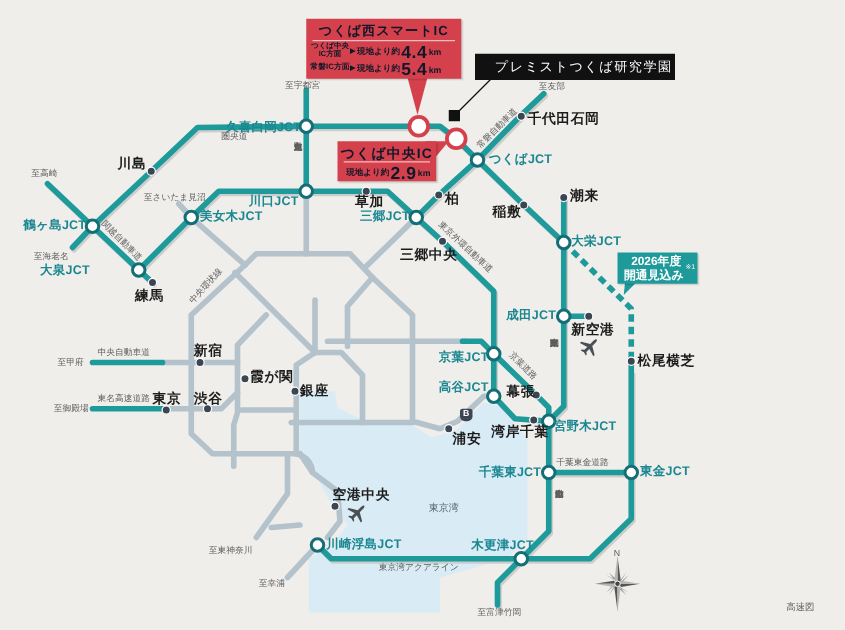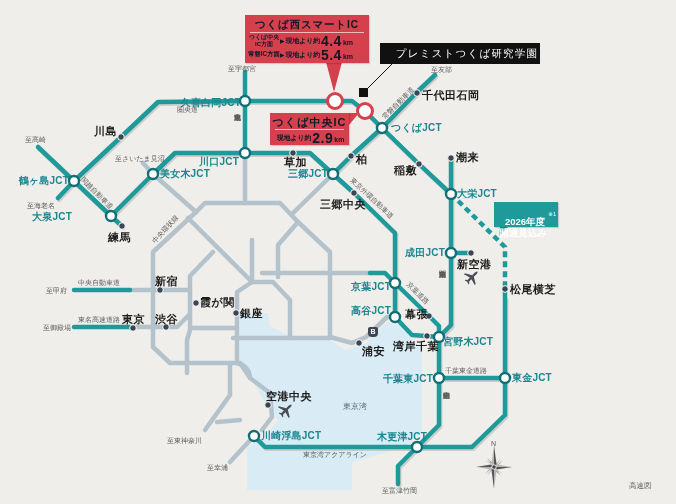--- a/index.html
+++ b/index.html
@@ -206,21 +206,21 @@
     <div class="co-row" style="top:18px; left:7px; height:13px;">
       <span class="co-prefix">現地より約</span>
       <span class="co-dist">2.9</span>
       <span class="co-unit">km</span>
     </div>
   </div>
 
   <div class="callout-black" style="left:380px; top:43px; width:146px; height:21px;padding-left:14px;">プレミストつくば研究学園</div>
 
   <div class="callout-teal" style="left:494px; top:202px; width:64px; height:25px;">
-    <div style="margin-top:14px; padding-right:2px;">2026年度</div>
+    <div style="margin-top:2px; padding-right:2px;">2026年度</div>
     <div style="padding-right:6px;">開通見込み</div>
     <span class="note">※1</span>
   </div>
 
   <div class="badge-b" style="left:368px; top:327px;">B</div>
 
   <span class="lbl jct" style="right:435px; top:98px;">久喜白岡JCT</span>
   <span class="lbl jct" style="right:437px; top:157px;">川口JCT</span>
   <span class="lbl jct" style="left:160px; top:169px;">美女木JCT</span>
   <span class="lbl jct" style="right:607px; top:176px;">鶴ヶ島JCT</span>

